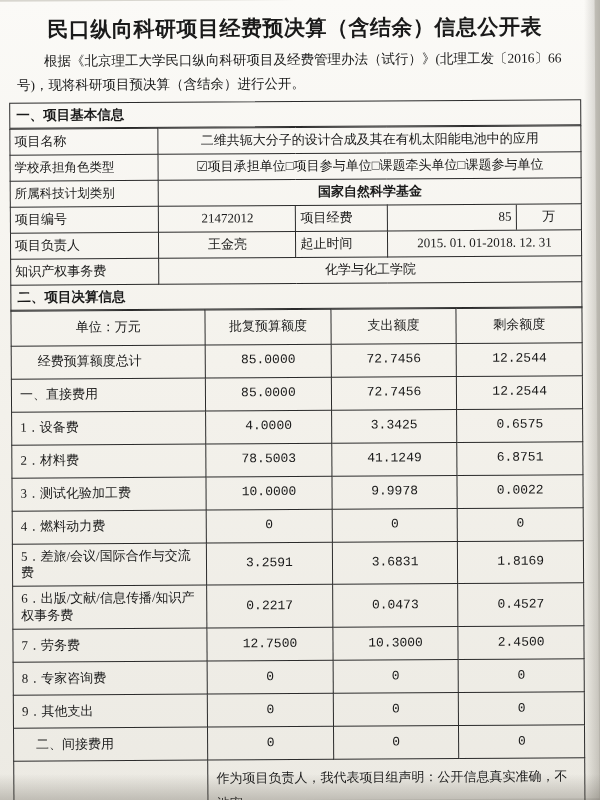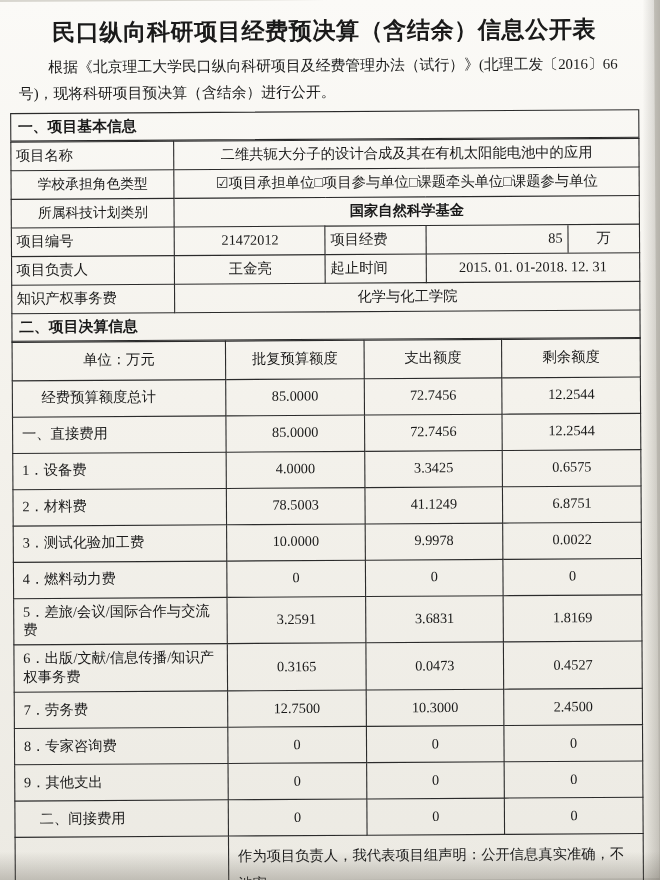--- a/index.html
+++ b/index.html
@@ -69,31 +69,31 @@
   .val {
     text-align: center;
   }
   .rowlabel {
     text-align: left;
     padding-left: 8px;
   }
   .cen-b { text-align:center; font-weight: bold;}
   .tbl2 td { height: 24px; }
   .hdr td { text-align:center; font-weight: normal; height: 26px;}
-  .money { text-align:center; }
+  .money { text-align:center;font-family:Liberation Mono, monospace; }
   .stmt-cell {
     font-size: 13px;
     line-height: 1.9;
     padding: 6px 8px;
     position: relative;
     height: 72px;
     vertical-align: top;
   }
   .vert-label {
-    text-align: center;
+    text-align: left;
     font-size: 12.5px;
     line-height: 1.25;
   }
   .chk { font-size: 13px; }
   .three-line {
     text-align: center;
     font-size: 13px;
     line-height: 1.45;
   }
   .tilt {
@@ -229,21 +229,21 @@
         <td class="money">0</td>
       </tr>
       <tr style="height:34px">
         <td class="rowlabel">5．差旅/会议/国际合作与交流费</td>
         <td class="money">3.2591</td>
         <td class="money">3.6831</td>
         <td class="money">1.8169</td>
       </tr>
       <tr style="height:40px">
         <td class="rowlabel">6．出版/文献/信息传播/知识产权事务费</td>
-        <td class="money">0.3165</td>
+        <td class="money">0.2217</td>
         <td class="money">0.0473</td>
         <td class="money">0.4527</td>
       </tr>
       <tr>
         <td class="rowlabel">7．劳务费</td>
         <td class="money">12.7500</td>
         <td class="money">10.3000</td>
         <td class="money">2.4500</td>
       </tr>
       <tr>

